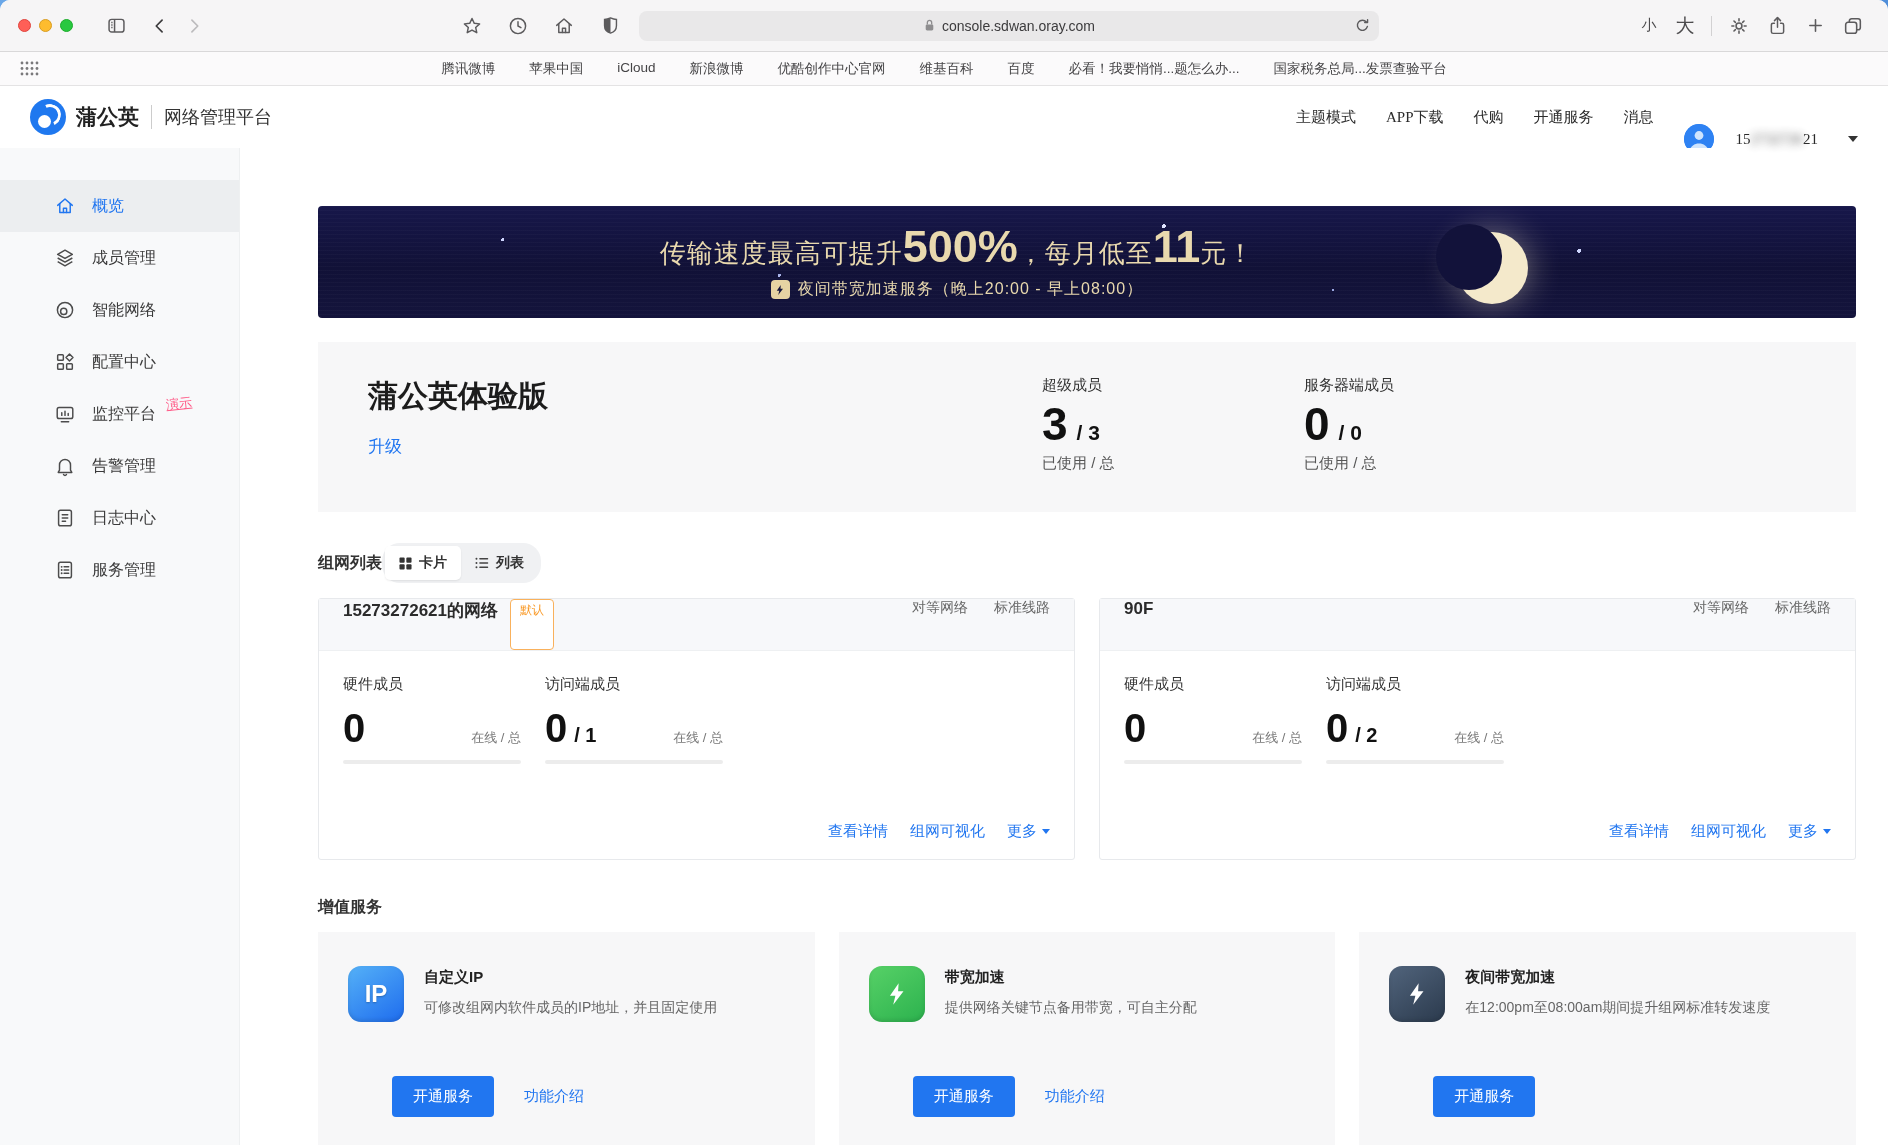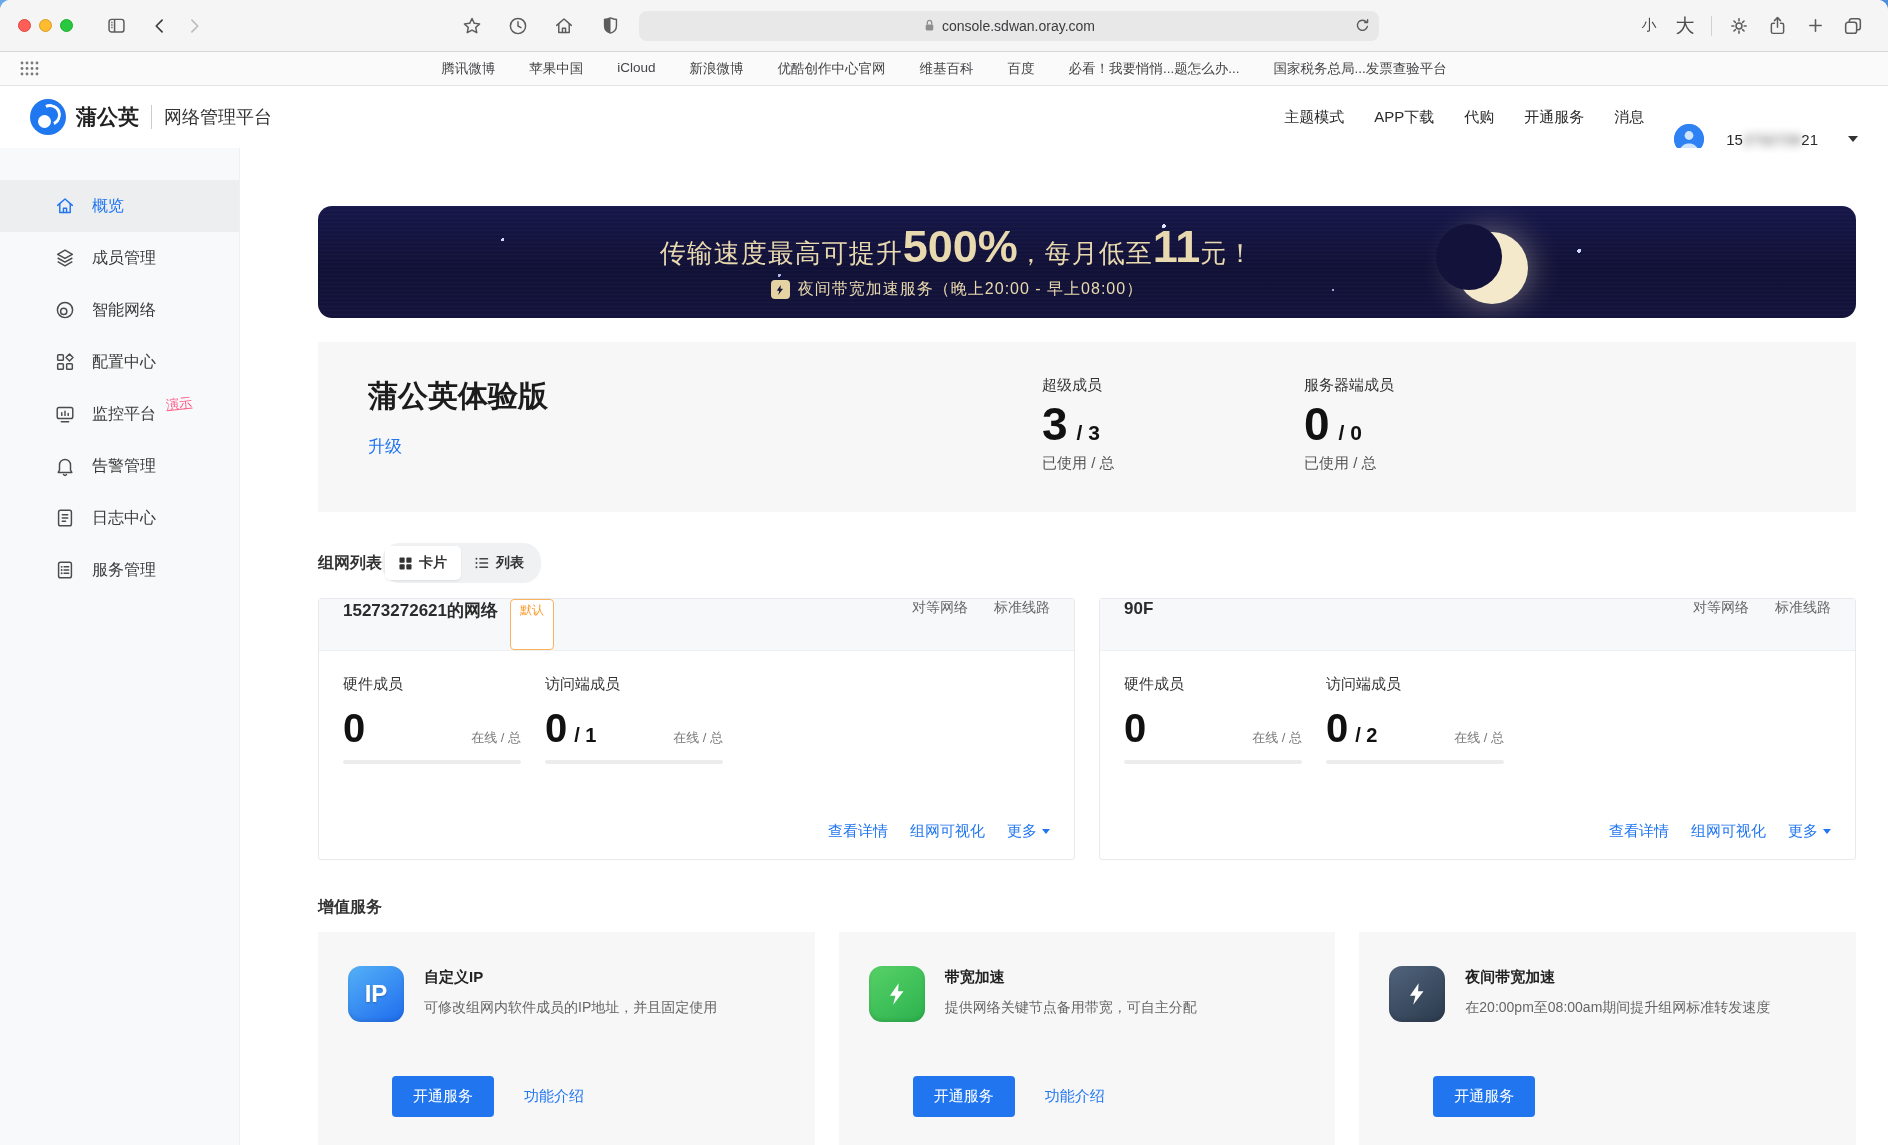--- a/index.html
+++ b/index.html
@@ -36,40 +36,40 @@
   .bookmark { white-space:nowrap; }
 
   
   .app-header { height:62px; background:#fff; display:flex; align-items:center; padding:0 30px; flex:none; }
   .logo { display:flex; align-items:center; gap:10px; }
   .logo-mark { width:36px; height:36px; border-radius:50%; background:#1f78ef; position:relative; overflow:hidden; flex:none; }
   .logo-mark::before { content:""; position:absolute; width:13px; height:13px; border-radius:50%; background:#fff; left:8px; bottom:7px; }
   .logo-mark::after { content:""; position:absolute; width:16px; height:16px; border:3px solid #fff; border-left-color:transparent; border-bottom-color:transparent; border-radius:50%; right:5px; top:5px; transform:rotate(20deg); }
   .brand { font-size:21px; font-weight:bold; color:#222; }
   .product { font-size:18px; color:#333; border-left:1px solid #ccc; padding-left:12px; margin-left:2px; }
-  .header-nav { margin-left:auto; display:flex; align-items:center; gap:30px; font-size:15px; color:#2b2b2b; }
+  .header-nav { margin-left:auto; display:flex; align-items:center; gap:30px; font-size:15px; color:#2b2b2b;font-family:Liberation Serif, serif; }
   .user-chip { display:flex; align-items:center; gap:22px;margin-top:44px; }
   .avatar { width:30px; height:30px; border-radius:50%; background:#2e82f3; display:flex; align-items:center; justify-content:center; overflow:hidden; }
   .phone { font-size:15px; color:#2b2b2b; display:flex; align-items:center; }
   .masked { filter:blur(4.5px); opacity:.85; }
   .caret { width:0; height:0; border-left:5px solid transparent; border-right:5px solid transparent; border-top:6px solid #333; margin-left:8px; }
 
   
   .app-body { flex:1; display:flex; min-height:0; }
   .sidebar { width:240px; background:#f8f9fa; border-right:1px solid #eef0f1; padding-top:32px; flex:none; }
   .side-item { height:52px; display:flex; align-items:center; padding-left:54px; gap:16px; font-size:16px; color:#3a3a3a; cursor:pointer; }
   .side-item .ico { width:22px; height:22px; color:#4c4c4c; display:flex; }
   .side-item.active { background:#eceef0; color:#2176f0; }
   .side-item.active .ico { color:#2176f0; }
   .demo-badge { font-size:13px; color:#ff5a87; text-decoration:underline; transform:translateY(-10px) rotate(-6deg); margin-left:-6px; }
 
   .main { flex:1; padding:58px 32px 0 78px; background:#fff; min-width:0; }
 
   
-  .banner { height:112px; background:linear-gradient(180deg,#17174a 0%,#111137 55%,#14143c 100%); border-radius:14px; position:relative; overflow:hidden; display:flex; flex-direction:column; align-items:center; justify-content:center; padding-right:260px; color:#e9d9ae; }
+  .banner { height:112px; background:linear-gradient(180deg,#17174a 0%,#111137 55%,#14143c 100%); border-radius:4px; position:relative; overflow:hidden; display:flex; flex-direction:column; align-items:center; justify-content:center; padding-right:260px; color:#e9d9ae; }
   .banner::before { content:""; position:absolute; inset:0;
      background:
        radial-gradient(circle 1.5px at 12% 30%, #cfd6ff 99%, transparent),
        radial-gradient(circle 1.5px at 30% 62%, #aab4ea 99%, transparent),
        radial-gradient(circle 2px at 55% 18%, #dfe4ff 99%, transparent),
        radial-gradient(circle 1.5px at 66% 75%, #9aa6e0 99%, transparent),
        radial-gradient(circle 2px at 82% 40%, #cfd6ff 99%, transparent),
        repeating-linear-gradient(180deg, rgba(255,255,255,.025) 0 1px, transparent 1px 4px);
   }
   .banner-line1 { font-size:26px; letter-spacing:1px; display:flex; align-items:baseline; position:relative; z-index:1; }
@@ -567,21 +567,21 @@
 
         <div class="svc-card">
           <div class="svc-top">
             <span class="svc-icon dark">
               <svg width="26" height="26" viewBox="0 0 24 24" fill="#fff">
                   <path d="M13.5 2 5.5 13.5h5L8.5 22l9.5-12.5h-5z"></path>
                 </svg>
             </span>
             <div>
               <div class="svc-title">夜间带宽加速</div>
-              <div class="svc-desc">在20:00pm至08:00am期间提升组网标准转发速度</div>
+              <div class="svc-desc">在12:00pm至08:00am期间提升组网标准转发速度</div>
             </div>
           </div>
           <div class="svc-actions">
             <button class="btn-primary">开通服务</button>
           </div>
         </div>
       </div>
 
     </div>
   </div>

